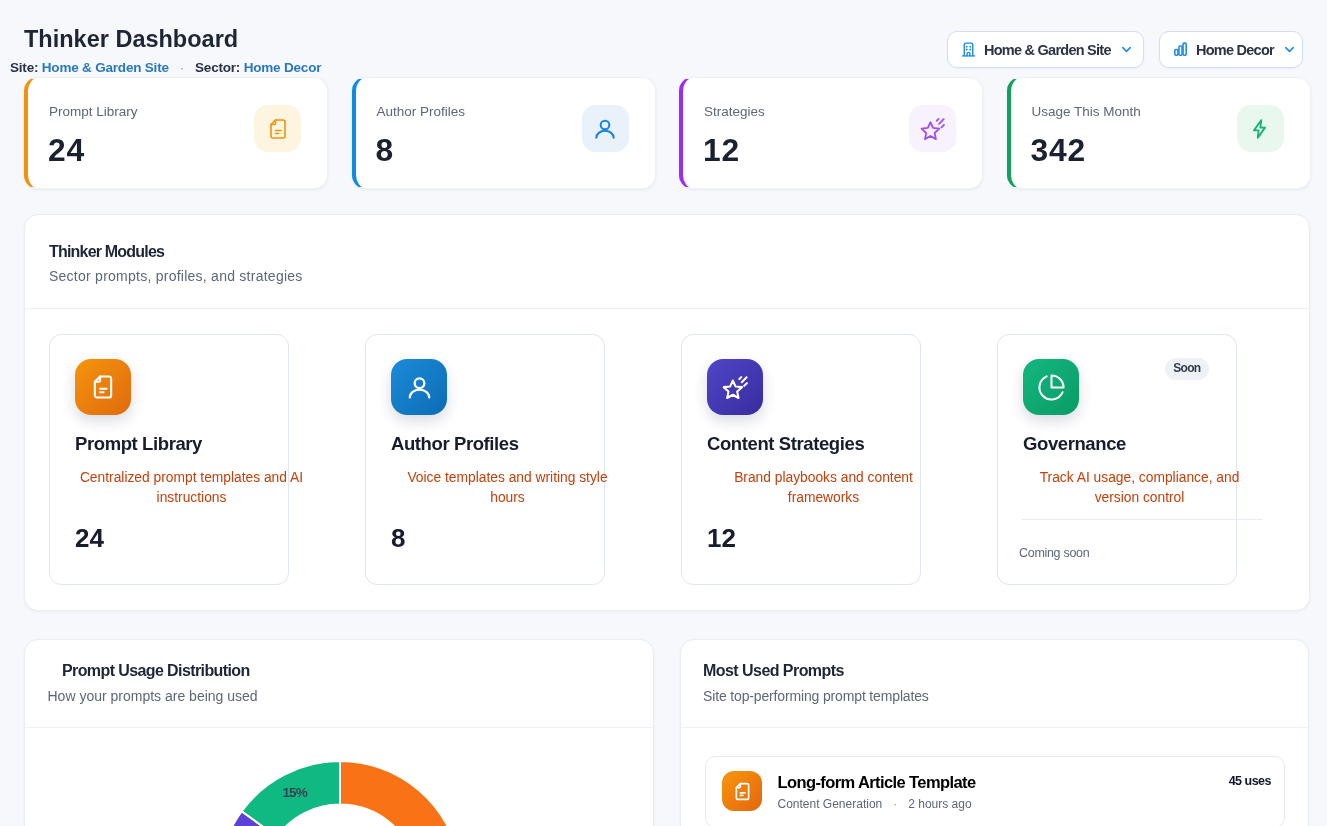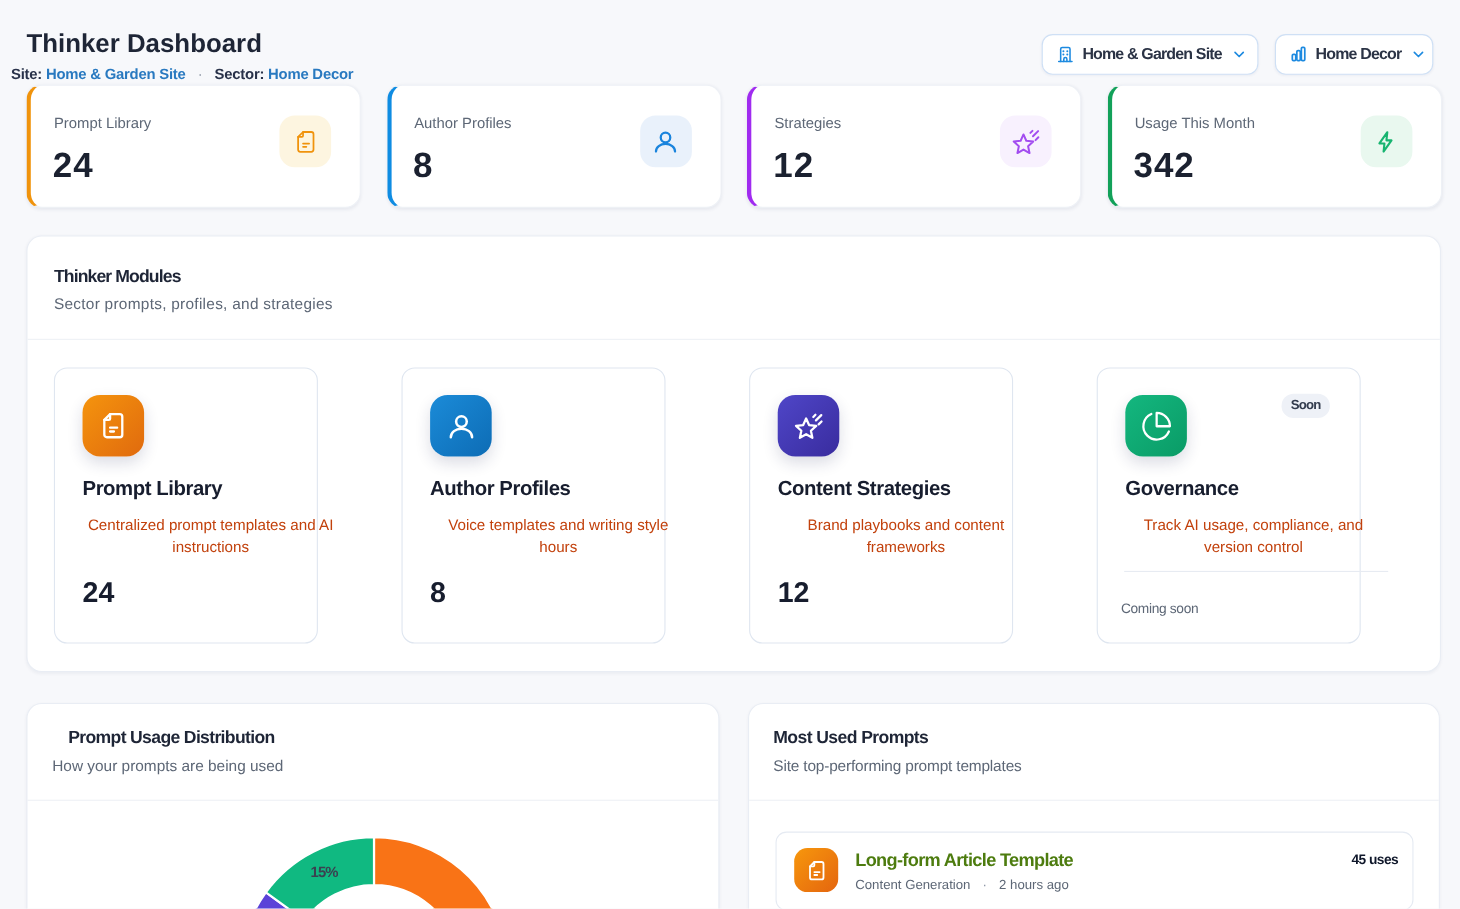--- a/index.html
+++ b/index.html
@@ -32,21 +32,21 @@
 .module .mic { position:absolute; left:25px; top:24px; width:56px; height:56px; border-radius:16px; display:flex; align-items:center; justify-content:center; box-shadow:0 6px 14px rgba(30,40,90,.16); }
 .module .mtitle { position:absolute; left:25px; top:98px; font-size:18.5px; font-weight:bold; color:#171d2e; letter-spacing:-.4px; }
 .module .mdesc { position:absolute; left:25px; top:133px; width:233px; font-size:13.8px; line-height:19.5px; color:#c2410c;text-align:center; }
 .module .mnum { position:absolute; left:25px; top:187.5px; font-size:26px; font-weight:bold; color:#171d2e; }
 
 .soon { position:absolute; right:27.5px; top:22.5px; background:#eef1f7; color:#333c4e; font-size:12px; letter-spacing:-.7px; font-weight:bold; border-radius:99px; padding:4.5px 8px; line-height:13px; }
 
 .bcard { top:639px; width:629.5px; height:400px; background:#fff; border-radius:14px; border:1px solid #e9edf4; box-shadow:0 1px 3px rgba(25,40,80,.05); }
 .listitem { position:absolute; left:24.5px; top:116px; width:580px; height:72px; border:1px solid #e5eaf2; border-radius:10px; }
 .li-ic { position:absolute; left:16px; top:14px; width:40px; height:40px; border-radius:12px; background:linear-gradient(135deg,#f7970c,#e4650f); display:flex; align-items:center; justify-content:center; }
-.li-title { position:absolute; left:71.5px; top:16px; font-size:16.5px; font-weight:bold; color:#4d7c0f; letter-spacing:-.6px; }
+.li-title { position:absolute; left:71.5px; top:16px; font-size:16.5px; font-weight:bold; color:#000000; letter-spacing:-.6px; }
 .li-sub { position:absolute; left:71.5px; top:40px; font-size:12px; color:#5d6776; }
 .li-sub .dot { color:#8a93a3; padding:0 11px; }
 .li-uses { position:absolute; right:13px; top:17px; font-size:12.5px; font-weight:bold; color:#0f172a; letter-spacing:-.5px; }
 </style>
 </head>
 <body>
 
 <h1 class="abs title">Thinker Dashboard</h1>
 <div class="abs subtitle">Site: <a>Home &amp; Garden Site</a><span class="dot">·</span>Sector: <a>Home Decor</a></div>
 

